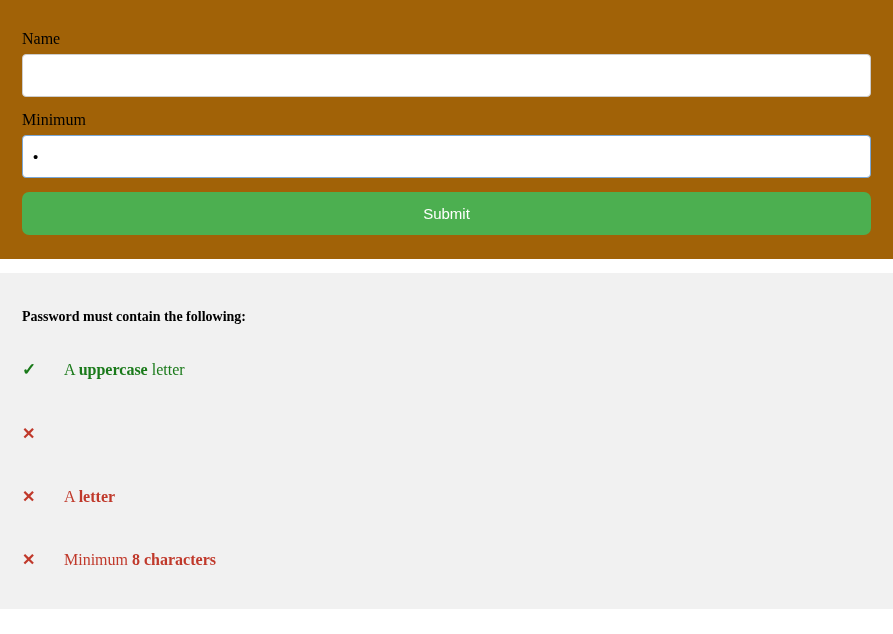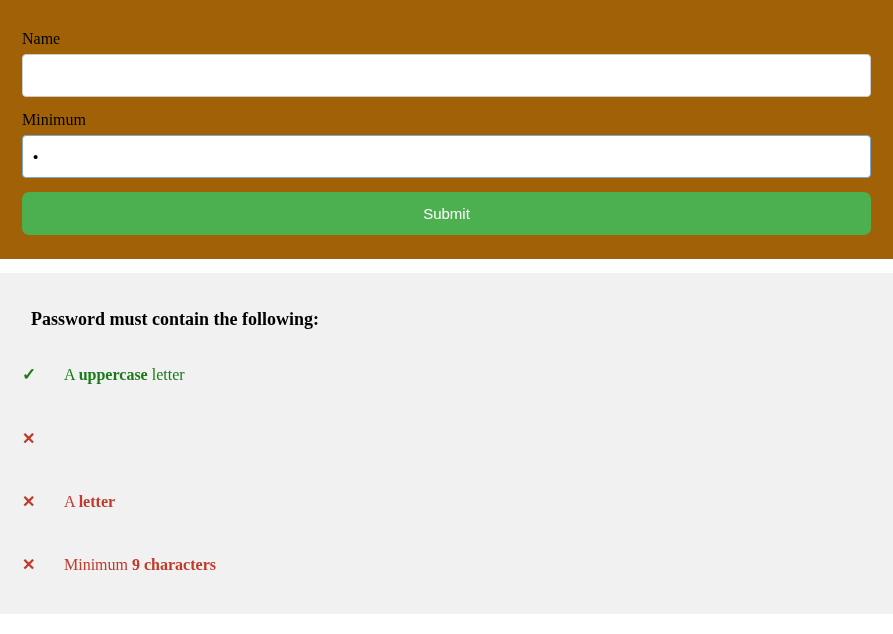--- a/index.html
+++ b/index.html
@@ -48,25 +48,24 @@
     }
     .gap {
       height: 14px;
       background: #fff;
     }
     .rules-section {
       background: #f1f1f1;
       padding: 36px 22px 40px 22px;
     }
     .rules-heading {
-      font-size: 18px;
+      font-size: 14px;
       font-weight: bold;
       color: #000;
       margin-bottom: 34px;
-      margin-left: 9px;
     }
     .rule {
       display: flex;
       align-items: center;
       margin-bottom: 44px;
       font-size: 16px;
     }
     .rule:last-child {
       margin-bottom: 0;
     }
@@ -118,16 +117,16 @@
       </div>
       <div class="rule invalid">
         <span class="rule-icon">✕</span>
       </div>
       <div class="rule invalid">
         <span class="rule-icon">✕</span>
         <span class="rule-text">A <b>letter</b></span>
       </div>
       <div class="rule invalid">
         <span class="rule-icon">✕</span>
-        <span class="rule-text">Minimum <b>9 characters</b></span>
+        <span class="rule-text">Minimum <b>8 characters</b></span>
       </div>
     </div>
 </div>
 
 </body></html>

